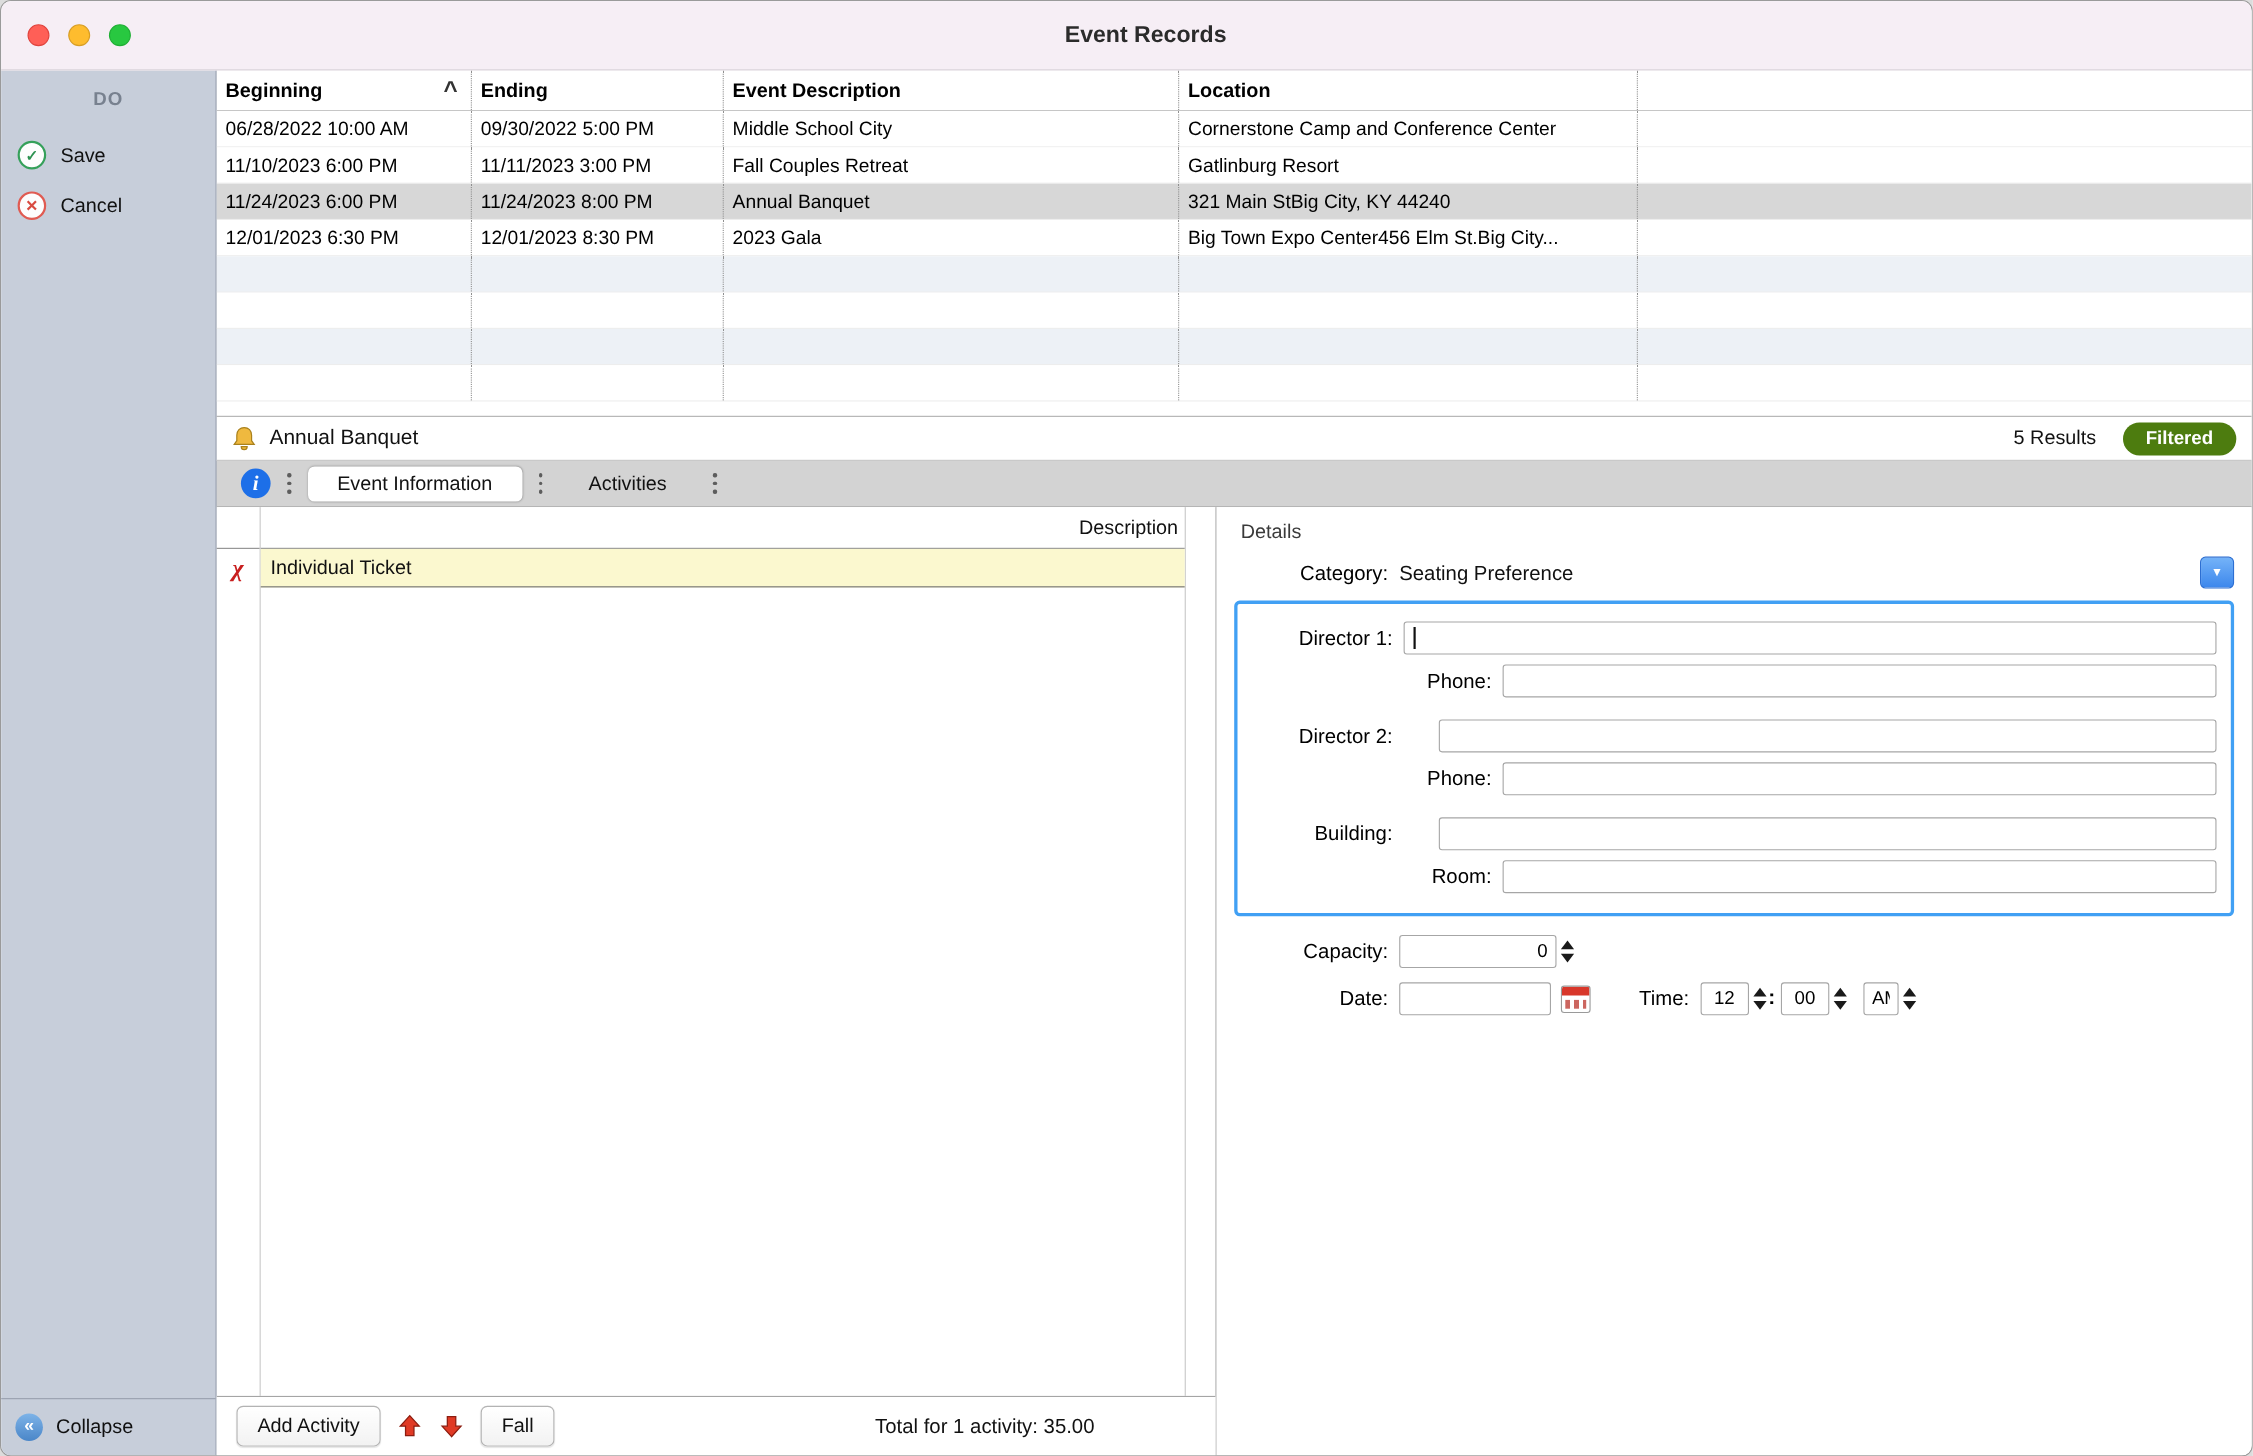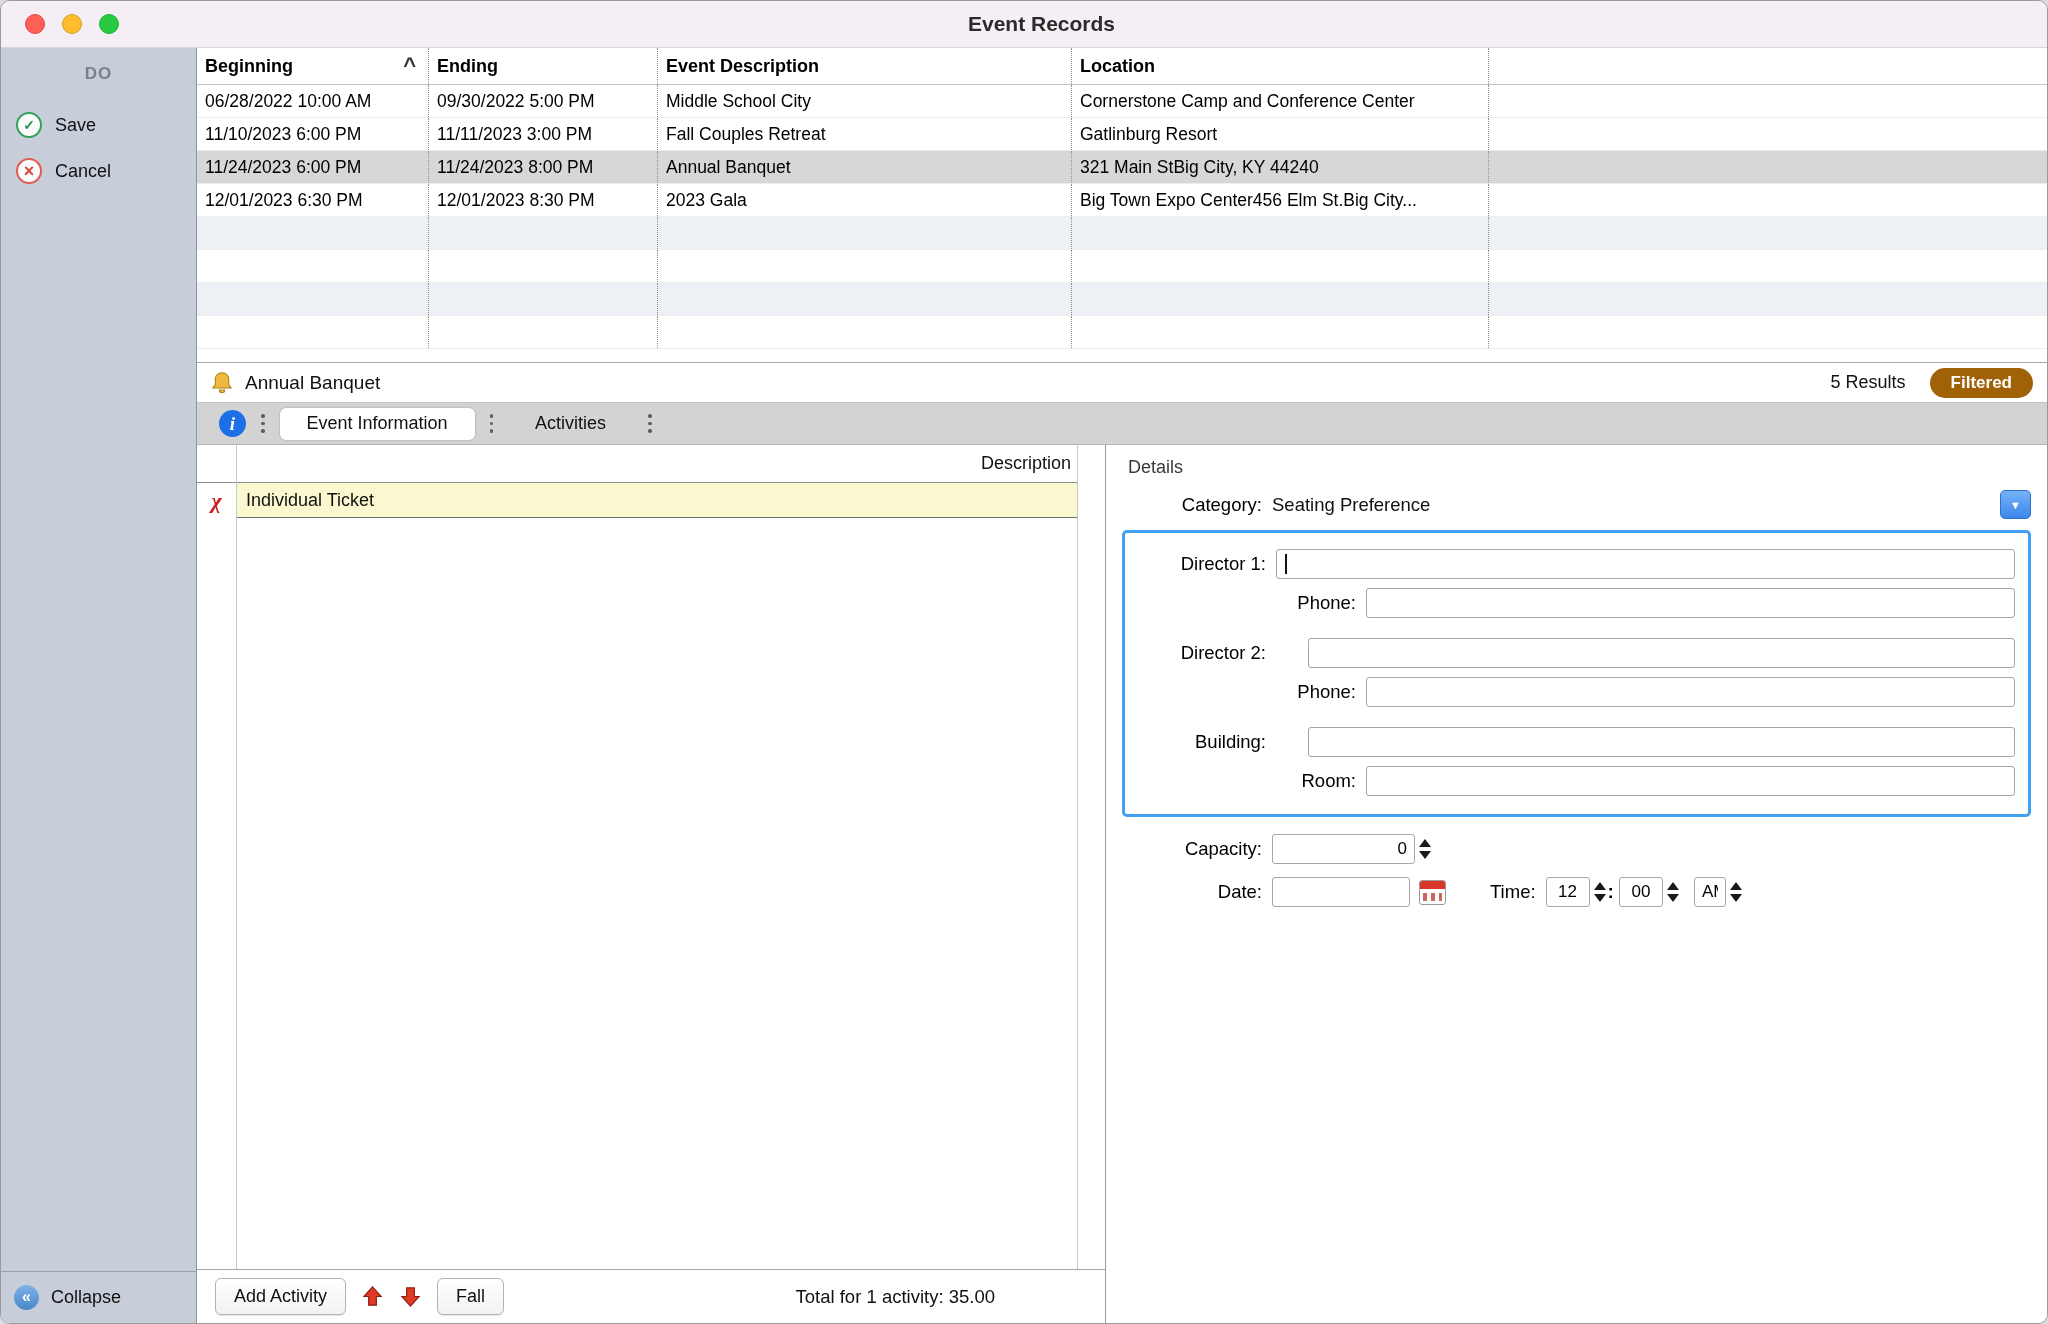--- a/index.html
+++ b/index.html
@@ -1,21 +1,21 @@
 <!DOCTYPE html>
 <html><head>
 <meta charset="utf-8">
 <style>
   * { margin:0; padding:0; box-sizing:border-box; }
   html,body { width:2048px; height:1324px; }
   body { font-family:"Liberation Sans", sans-serif; background:#dcdcdc; overflow:hidden; }
   .window { width:2048px; height:1324px; background:#fff; border-radius:10px; overflow:hidden; display:flex; flex-direction:column; border:1px solid #9a9a9a; }
 
   
-  .titlebar { height:47px; flex:0 0 auto; background:#f6eef5; border-bottom:1px solid #d9d2d9; position:relative; display:flex; align-items:center; justify-content:center;padding-left:35px; }
+  .titlebar { height:63px; flex:0 0 auto; background:#f6eef5; border-bottom:1px solid #d9d2d9; position:relative; display:flex; align-items:center; justify-content:center;padding-left:35px; }
   .traffic { position:absolute; left:24px; top:0; height:100%; display:flex; align-items:center; gap:17px; }
   .light { width:20px; height:20px; border-radius:50%; }
   .light.red { background:#ff5f57; border:1px solid #e0443e; }
   .light.yellow { background:#febc2e; border:1px solid #d89e24; }
   .light.green { background:#28c840; border:1px solid #1faf34; }
   .window-title { font-size:21px; font-weight:bold; color:#2b2b2b; }
 
   .body-row { flex:1; display:flex; min-height:0; }
 
   
@@ -44,21 +44,21 @@
   .t-data { height:33px; border-bottom:1px solid #ededed; }
   .row-odd { background:#ffffff; }
   .row-even { background:#edf1f6; }
   .row-selected { background:#d7d7d7; }
 
   
   .record-bar { height:40px; flex:0 0 auto; background:#fff; border-bottom:1px solid #c2c2c2; display:flex; align-items:center; padding:0 14px 0 12px; gap:10px; }
   .record-title { font-size:19px; color:#111; }
   .bar-spacer { flex:1; }
   .results-text { font-size:18px; color:#111; margin-right:14px; }
-  .filtered-badge { background:#a16207; color:#fff; font-weight:bold; font-size:17px; padding:5px 21px; border-radius:17px; }
+  .filtered-badge { background:#4d7c0f; color:#fff; font-weight:bold; font-size:17px; padding:5px 21px; border-radius:17px; }
 
   
   .tab-bar { height:42px; flex:0 0 auto; background:#d3d3d3; border-bottom:1px solid #b5b5b5; display:flex; align-items:center; padding-left:22px; }
   .info-icon { width:27px; height:27px; flex:0 0 auto; border-radius:50%; background:#1d6fe8; color:#fff; font-family:"Liberation Serif",serif; font-style:italic; font-weight:bold; font-size:19px; display:flex; align-items:center; justify-content:center; }
   .dots { display:flex; flex-direction:column; gap:4px; margin:0 15px; }
   .dots i { width:3.5px; height:3.5px; border-radius:50%; background:#5d5d5d; }
   .tab { height:32px; display:flex; align-items:center; padding:0 27px; font-size:18px; color:#111; border-radius:6px; }
   .tab.active { background:#fff; box-shadow:0 0 2px rgba(0,0,0,0.3); }
 
   

